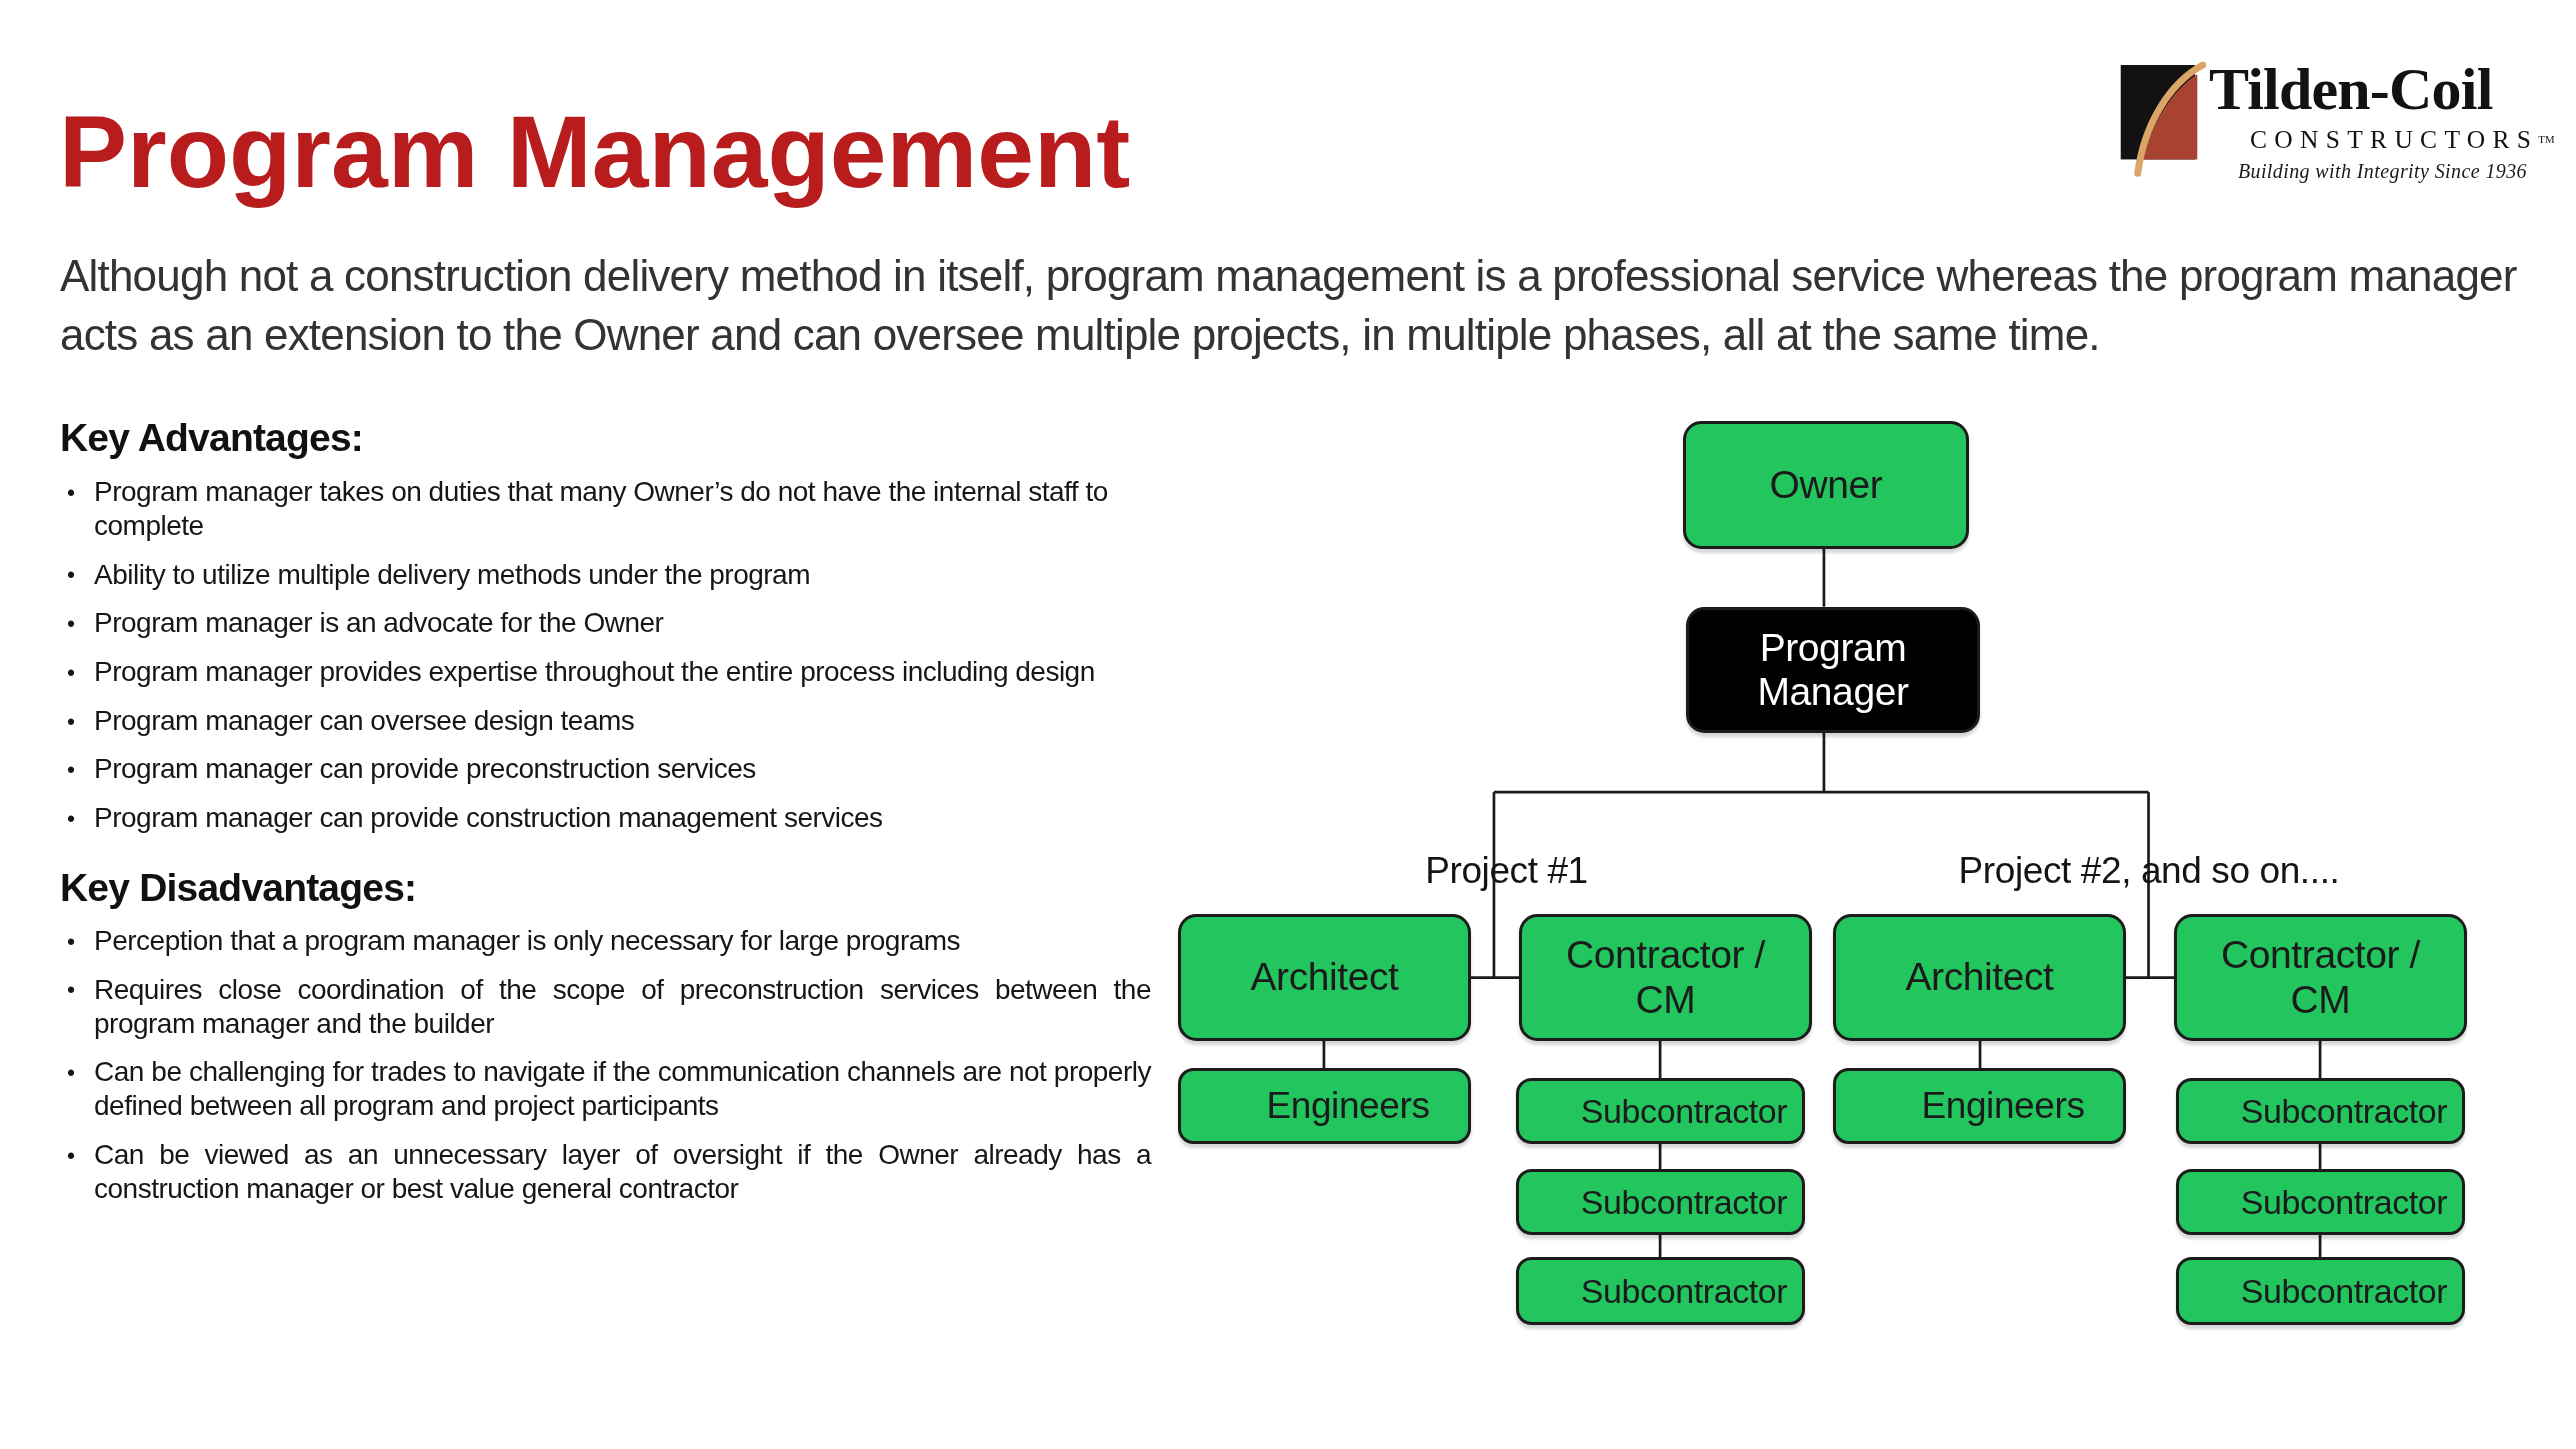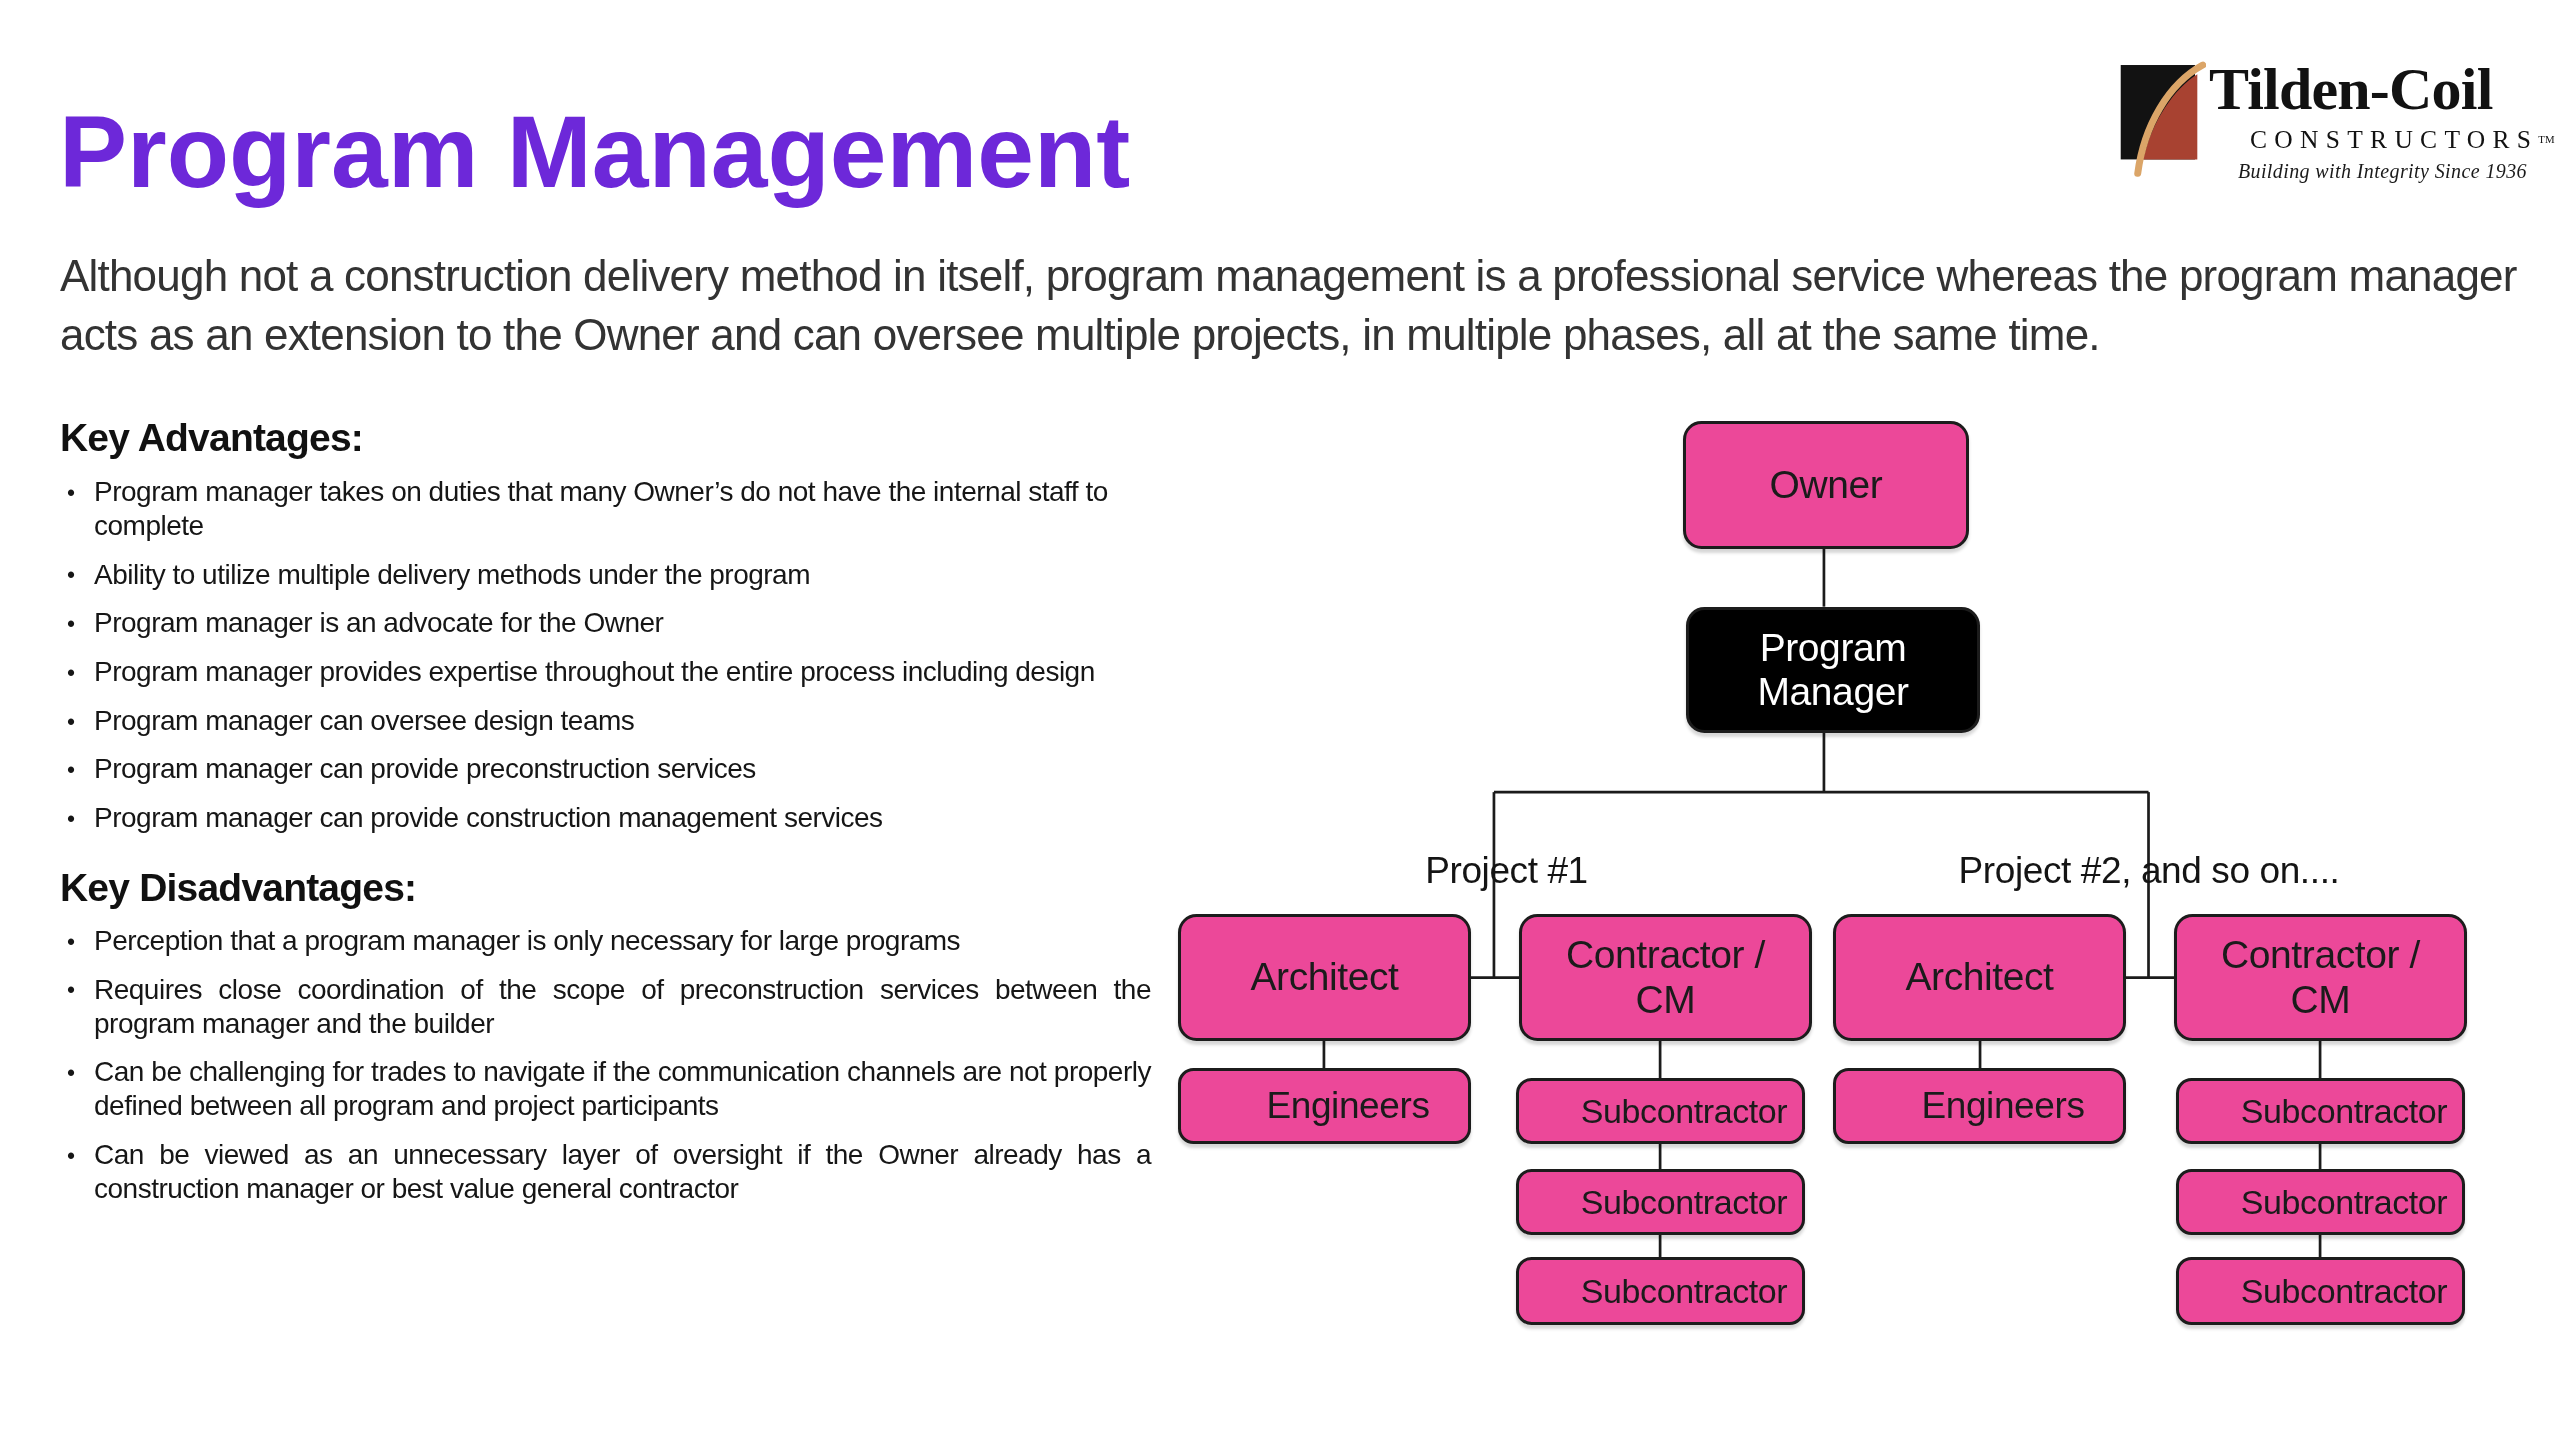--- a/index.html
+++ b/index.html
@@ -49,35 +49,35 @@
   }
   .logo-tm{font-size:10.8px;letter-spacing:0;vertical-align:4.6px;}
   .logo-tagline{
     font-family:"Liberation Serif", serif;font-style:italic;font-size:20px;
     color:#1a1a1a;margin-top:4.6px;text-align:right;letter-spacing:0.4px;
   }
   
   .connectors{position:absolute;left:0;top:0;width:2576px;height:1449px;}
   .node{
     position:absolute;display:flex;align-items:center;justify-content:center;
-    background:#ec4899;border:3.1px solid #1c1c1c;border-radius:18.5px;
+    background:#22c55e;border:3.1px solid #1c1c1c;border-radius:18.5px;
     font-size:39px;text-align:center;line-height:1.14;color:#1b1b1b;
     box-shadow:0 3.1px 3.1px rgba(0,0,0,0.16);box-sizing:border-box;letter-spacing:-0.4px;
   }
   .node.small{border-radius:15.5px;font-size:34px;padding-left:47px;}
   #pm-box{color:#ffffff;border-width:3.9px;}
   .proj-label{
     position:absolute;font-size:37px;color:#141414;text-align:center;
     letter-spacing:-0.4px;white-space:nowrap;
   }
 </style>
 </head>
 <body>
 
-<h1 class="page-title" style="color: #6d28d9;">Program Management</h1>
+<h1 class="page-title" style="color: #b91c1c;">Program Management</h1>
 
 <div class="logo">
   <svg class="logo-mark" width="87" height="130" viewBox="0 0 112 168">
     <rect x="2" y="22" width="96" height="122" fill="#121212"></rect>
     <path d="M 101 34 C 72 52 42 94 31 144 L 101 144 Z" fill="#A84231"></path>
     <path d="M 108 22 C 64 46 32 100 24 162" fill="none" stroke="#DBA568" stroke-width="9" stroke-linecap="round"></path>
   </svg>
   <div class="logo-text">
     <div class="logo-name">Tilden-Coil</div>
     <div class="logo-sub"><span>CONSTRUCTORS</span><span class="logo-tm">TM</span></div>

